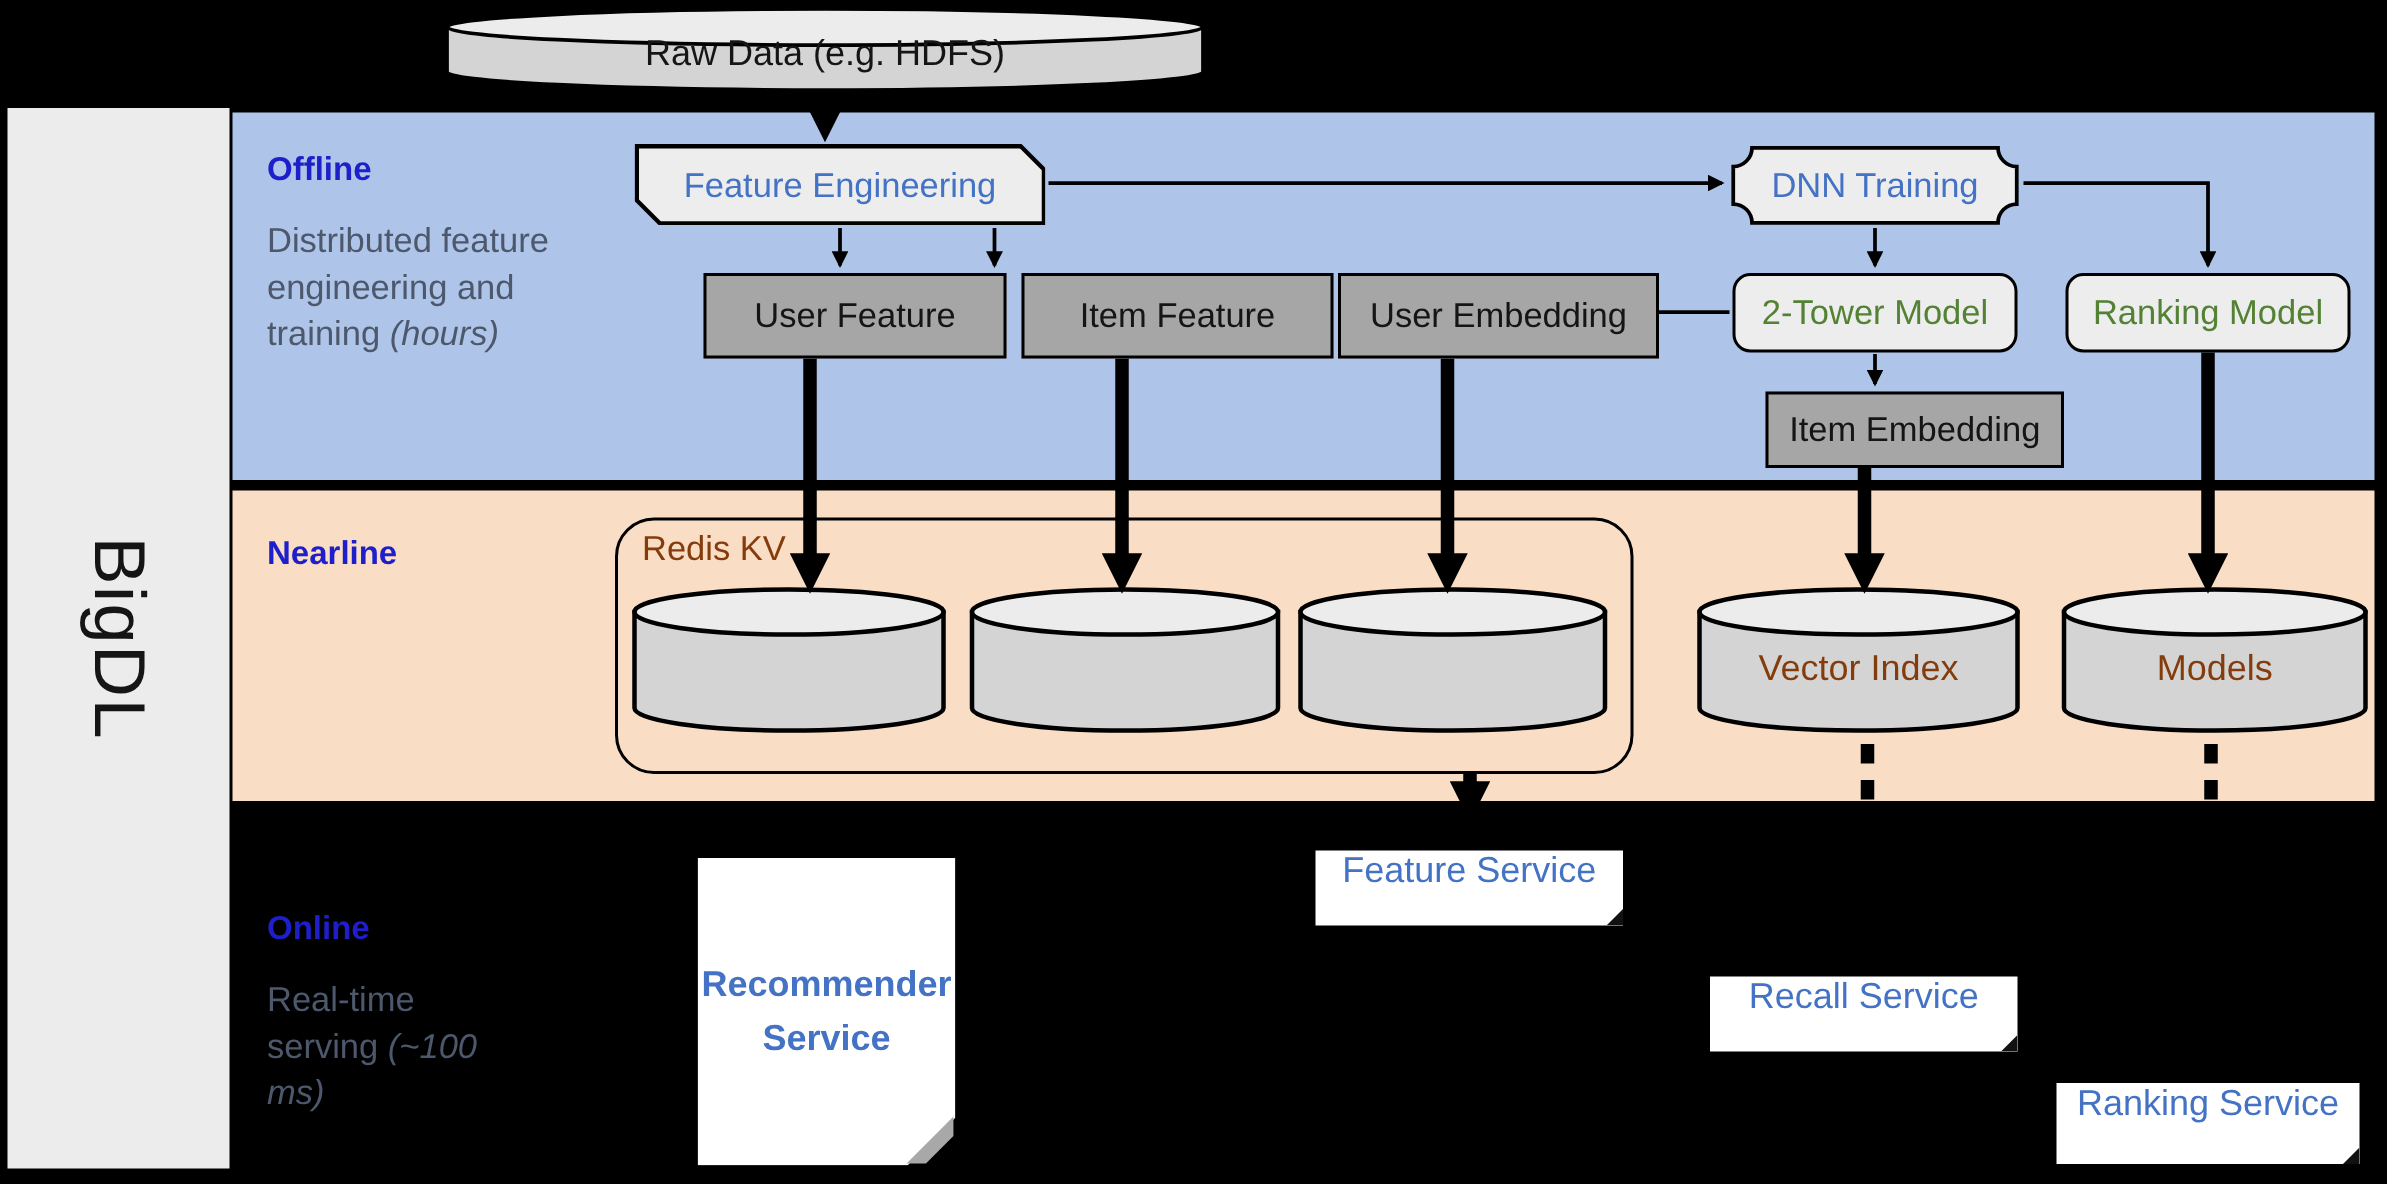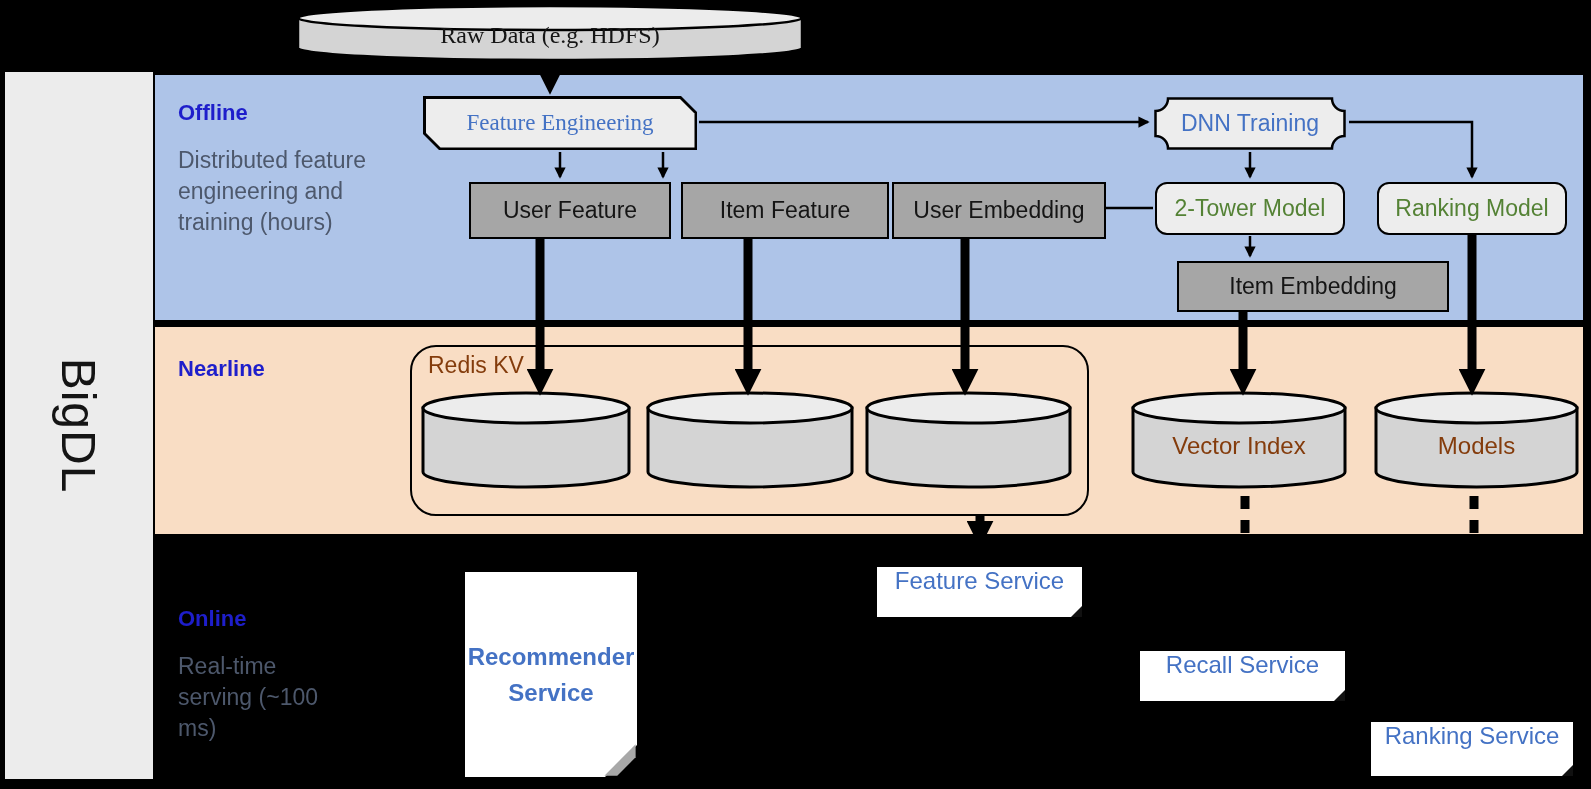--- a/index.html
+++ b/index.html
@@ -8,41 +8,41 @@
     --node-blue:#4472c4; --node-green:#548235; --node-brown:#843c0c;
     --box-dark:#a6a6a6; --box-light:#ededed;
     --cylinder-body:#d4d4d4; --cylinder-top:#ececec;
     --service-bg:#ffffff; --sidebar-bg:#ececec; --outline:#000000;
   }
   html,body{margin:0;padding:0;background:#000;}
   .stage{
     position:relative;width:1591px;height:789px;background:var(--online-bg);
     font-family:"Liberation Sans","DejaVu Sans",sans-serif;overflow:hidden;
   }
-  .abs{position:absolute;box-sizing:border-box;font-family:Liberation Serif, serif;}
+  .abs{position:absolute;box-sizing:border-box;}
   
   .lane{position:absolute;left:155px;width:1428px;}
   .lane.offline{top:75px;height:245px;background:var(--offline-bg);}
   .lane.nearline{top:327px;height:207px;background:var(--nearline-bg);}
   .lane.online{top:534px;height:255px;background:transparent;}
   .lane-title{position:absolute;left:23px;font-size:22px;font-weight:600;color:var(--section-title);}
   .lane-desc{position:absolute;left:23px;font-size:23px;line-height:1.34;color:var(--section-desc);}
-  .lane-desc .note{}
+  .lane-desc .note{font-style:italic;}
   
   .sidebar{position:absolute;left:5px;top:72px;width:148px;height:707px;background:var(--sidebar-bg);
     display:flex;align-items:center;justify-content:center;}
   .sidebar .logo{transform:rotate(90deg);font-size:48px;color:#151515;letter-spacing:1px;white-space:nowrap;}
   
   .node{position:absolute;display:flex;align-items:center;justify-content:center;
     box-sizing:border-box;font-size:23px;text-align:center;z-index:3;}
   .dark{background:var(--box-dark);border:2.5px solid var(--outline);color:#151515;margin-left:44px;}
   .rounded{background:var(--box-light);border:2.5px solid var(--outline);border-radius:12px;color:var(--node-green);}
   
   .snip-outer{background:var(--outline);
-    clip-path:polygon(0 0,calc(100% - 16px) 0,100% 16px,100% 100%,16px 100%,0 calc(100% - 16px));font-family:Liberation Serif, serif;}
+    clip-path:polygon(0 0,calc(100% - 16px) 0,100% 16px,100% 100%,16px 100%,0 calc(100% - 16px));}
   .snip-inner{position:absolute;inset:2.5px;background:var(--box-light);
     clip-path:polygon(0 0,calc(100% - 15px) 0,100% 15px,100% 100%,15px 100%,0 calc(100% - 15px));}
   .snip-outer .lbl,.plaque .lbl{position:absolute;inset:0;display:flex;align-items:center;justify-content:center;color:var(--node-blue);}
   
   .cyl{position:absolute;z-index:1;}
   .cyl svg{position:absolute;inset:0;width:100%;height:100%;}
   .cyl .lbl{position:absolute;left:0;right:0;top:42%;text-align:center;font-size:24px;color:var(--node-brown);}
   .raw .lbl{top:18px;font-size:24px;color:#151515;}
   
   .redis-box{position:absolute;left:410px;top:345px;width:675px;height:167px;
@@ -145,21 +145,21 @@
   </div>
   <div class="node dark" style="left:848px;top:182px;width:214px;height:57px">
     <span>User Embedding</span>
   </div>
   <div class="node rounded" style="left:1155px;top:182px;width:190px;height:53px">
     <span>2-Tower Model</span>
   </div>
   <div class="node rounded" style="left:1377px;top:182px;width:190px;height:53px">
     <span>Ranking Model</span>
   </div>
-  <div class="node dark" style="left:1133px;top:261px;width:272px;height:51px">
+  <div class="node dark" style="left:1133px;top:261px;width:199px;height:51px">
     <span>Item Embedding</span>
   </div>
 
   <div class="redis-box">
     <span class="redis-label">Redis KV</span>
   </div>
 
   <div class="cyl" style="left:420px;top:390px;width:212px;height:100px">
     <svg viewBox="0 0 212 100">
       <path d="M3,18 L3,82 A103,15 0 0 0 209,82 L209,18 Z" fill="var(--cylinder-body)" stroke="var(--outline)" stroke-width="3"></path>

